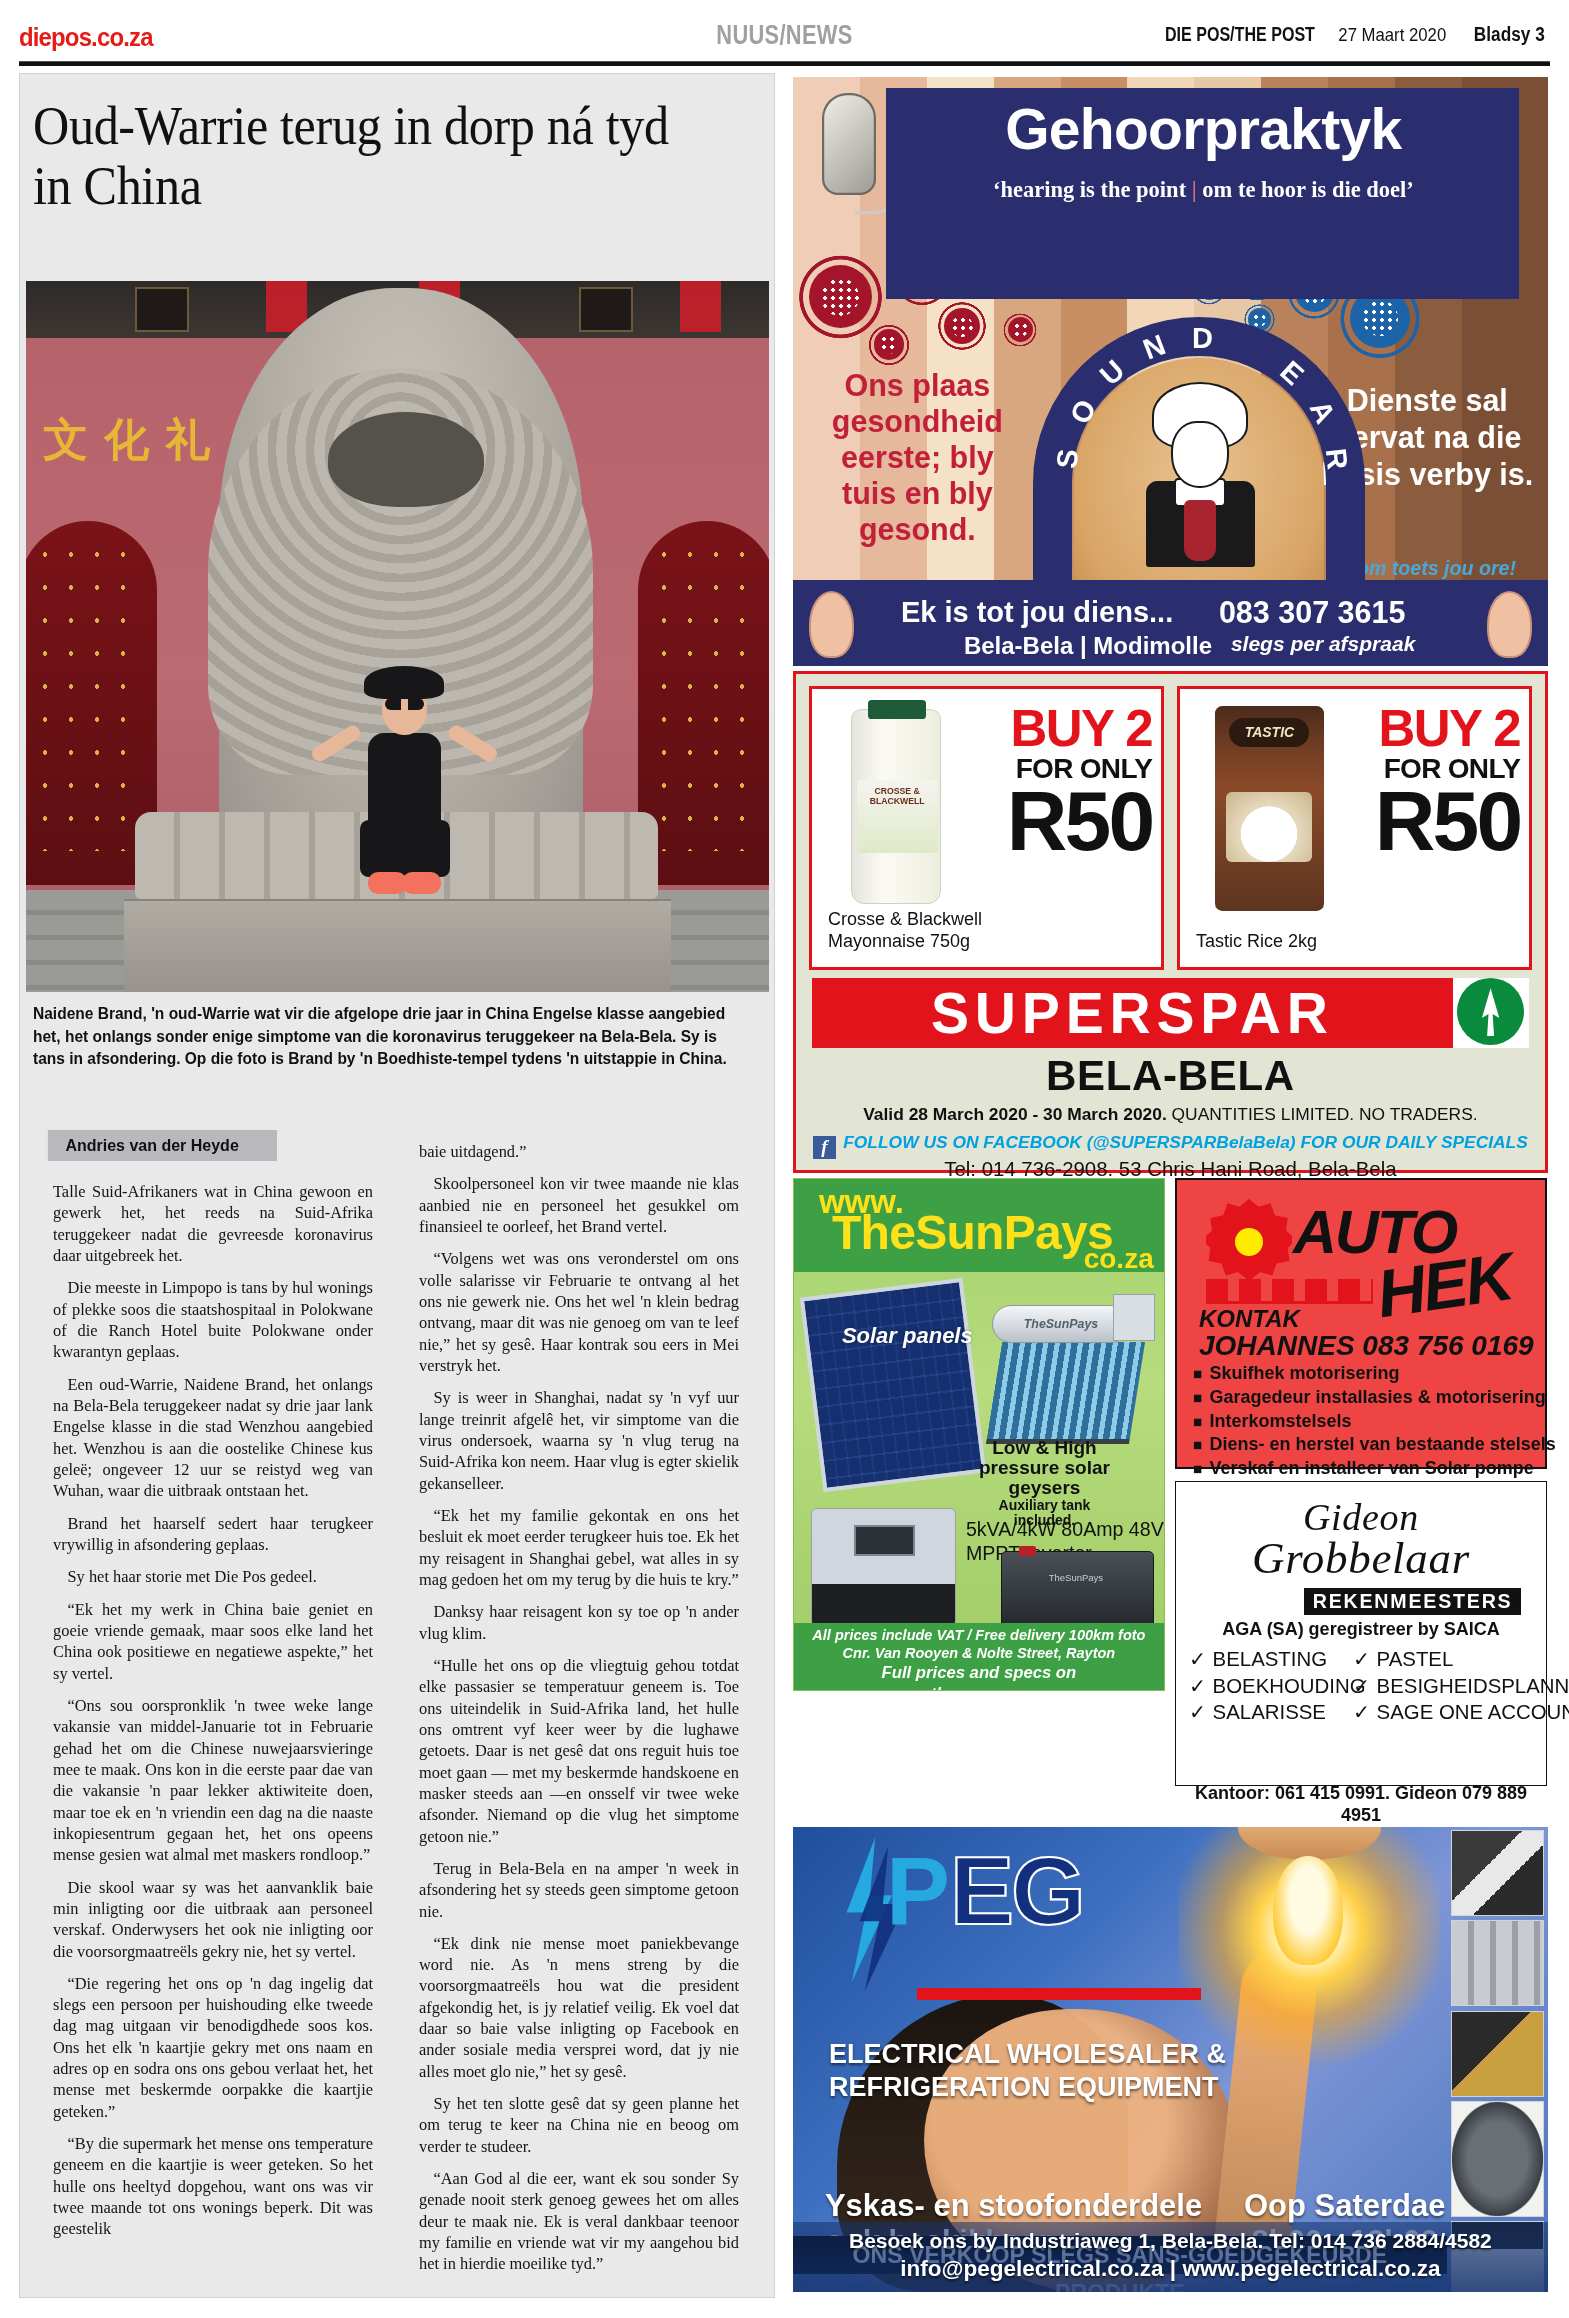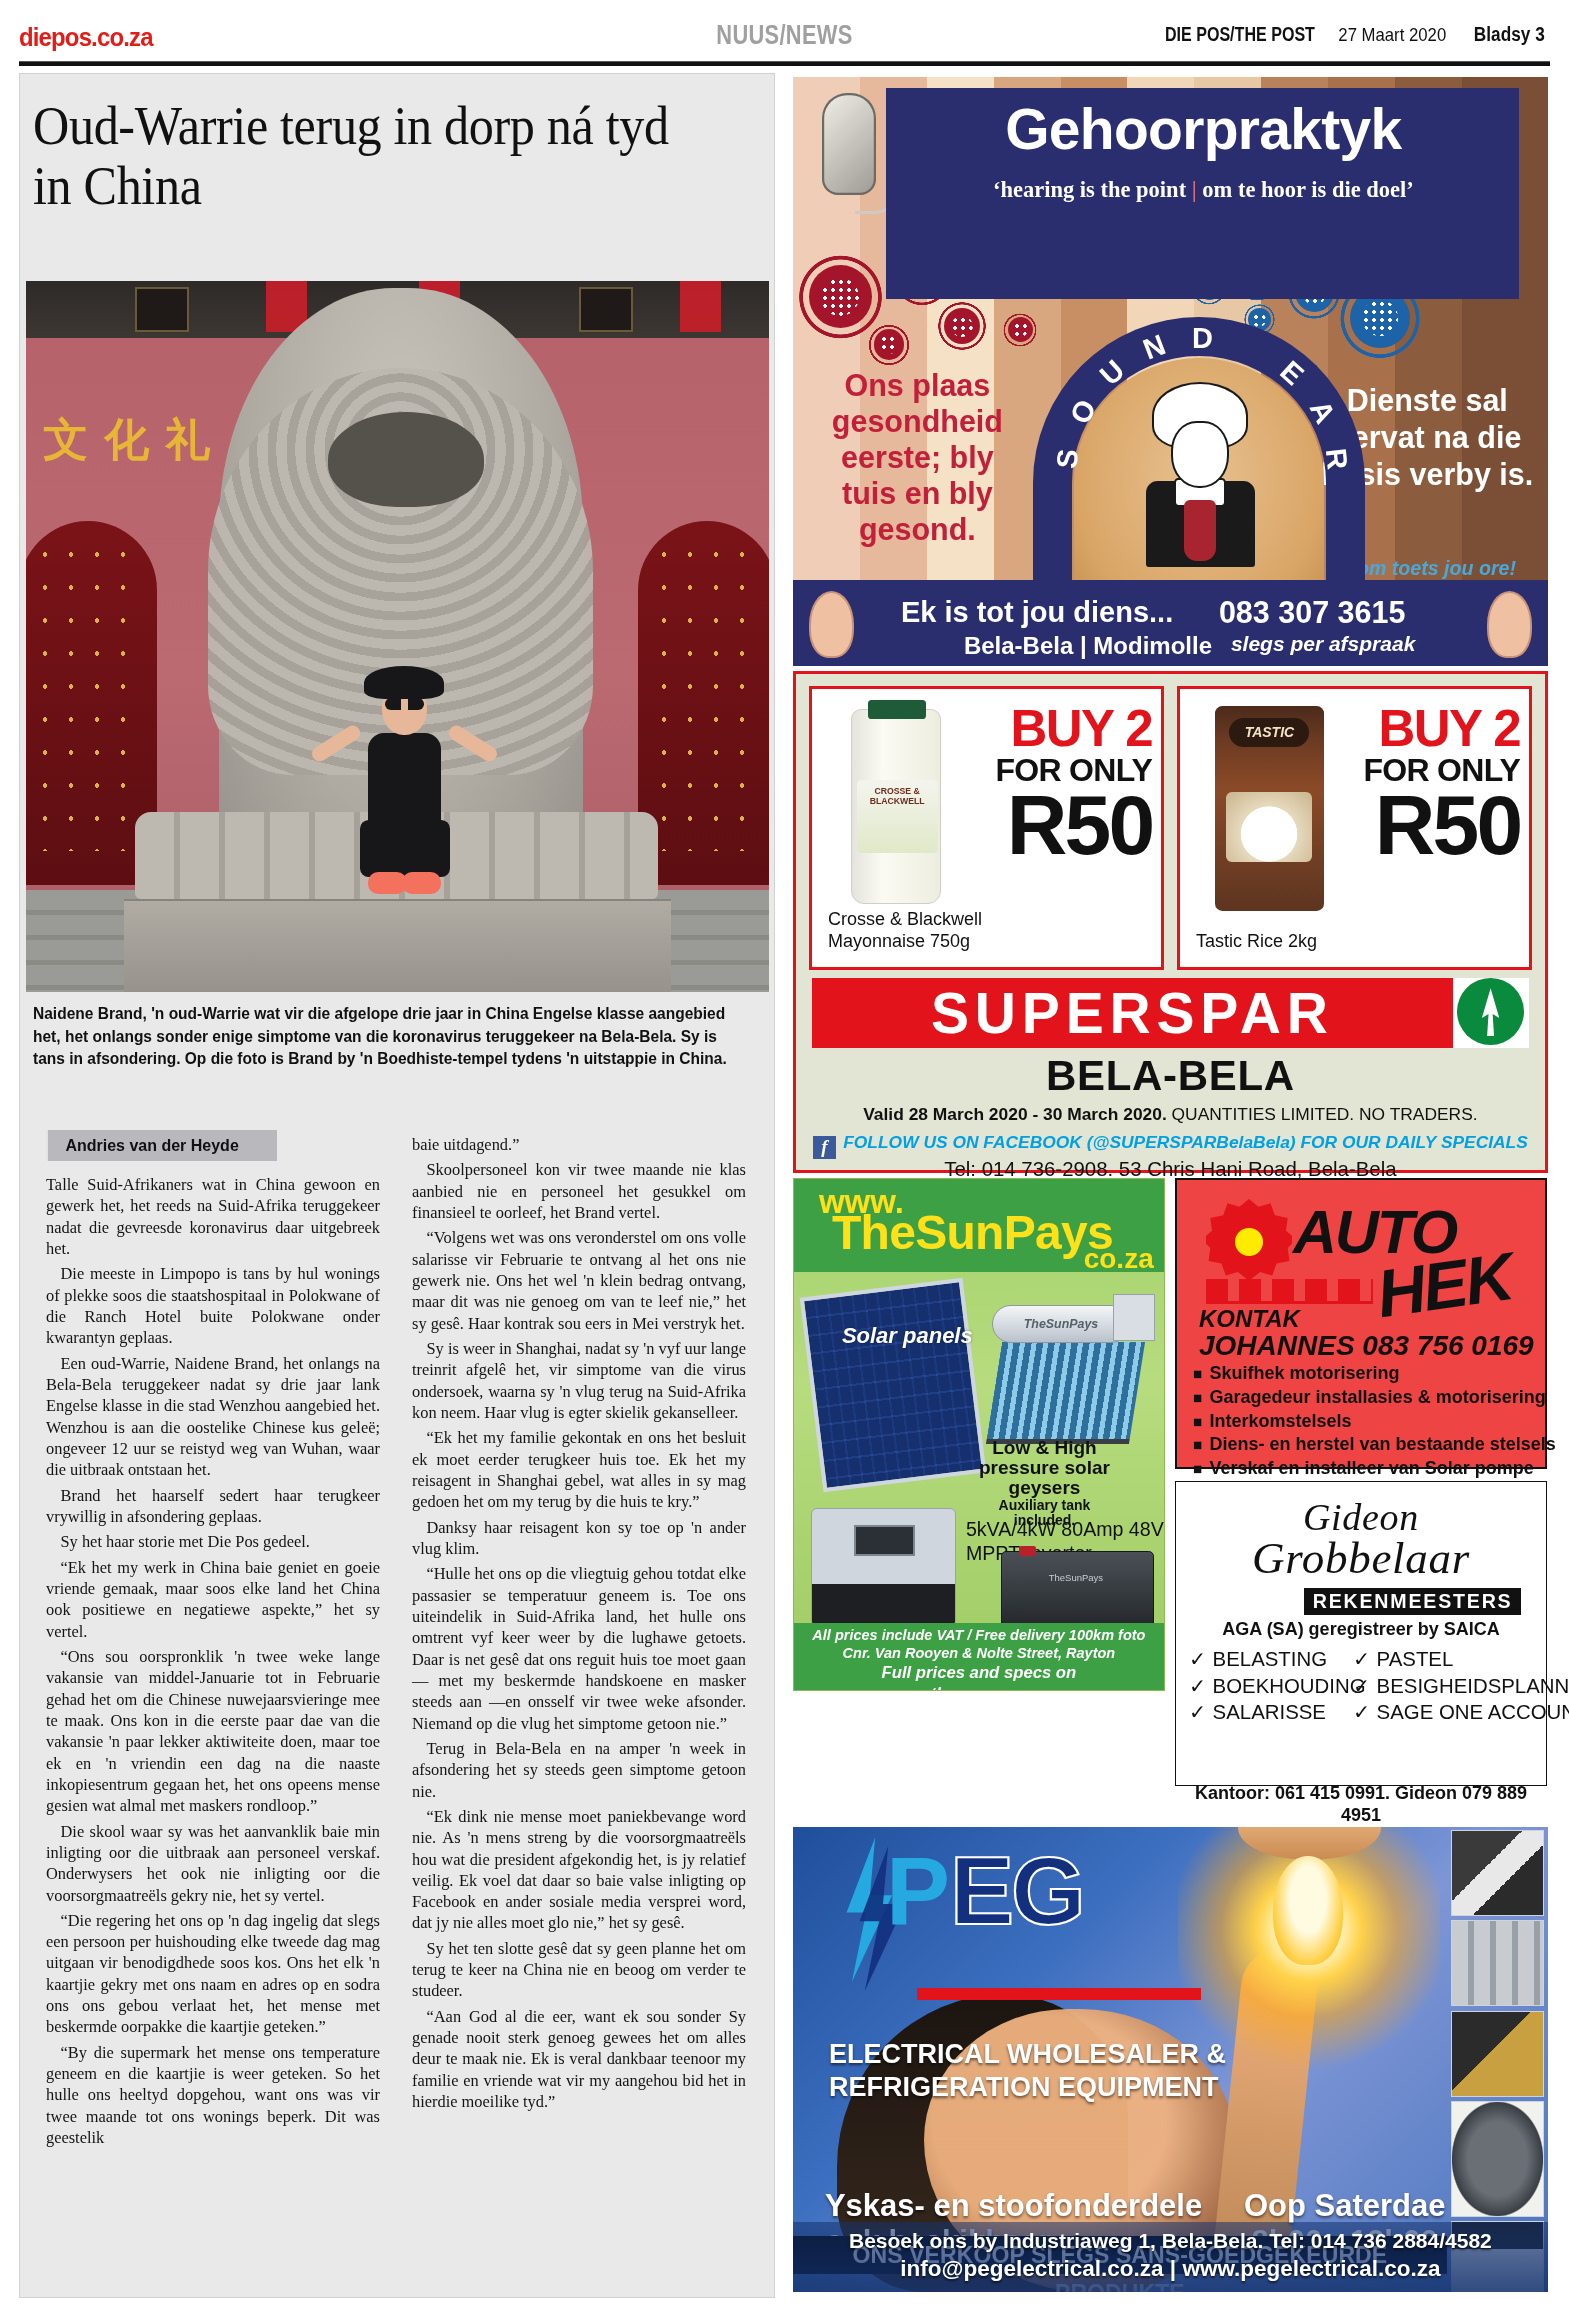--- a/index.html
+++ b/index.html
@@ -88,21 +88,21 @@
 
   .byline-box { position:absolute; left:26px; top:1056px; width:231px; height:30.5px;
                 background:#b9b9bd; border-left:2.9px solid #e3e3e3; }
   .byline-box span { display:block; padding:6.5px 0 0 17.4px; font-size:16px; font-weight:700; color:#111; }
 
   .col { position:absolute; top:1096px; width:342px;
          font-family:"Liberation Serif", serif; font-size:16.4px; line-height:1.30;
          color:#141414; text-align:justify; text-justify:inter-word; hyphens:auto; }
   .col.left { left:22px; }
   .col.right { left:388px; top:1056px; }
-  .col p { margin:4px; text-indent:14.5px; }
+  .col p { margin:11px; text-indent:14.5px; }
   .col p.first { text-indent:0; }
 
   
   .ads { position:absolute; left:790px; top:73px; width:761px; height:2225px; }
 
   
   .ad-hear { position:absolute; left:2.9px; top:4.4px; width:755px; height:589px; overflow:hidden;
              background:repeating-linear-gradient(90deg,
                #f0cdb7 0 67px,#e6b89c 67px 134px,#f5e2c6 134px 201px,#d9a77f 201px 268px,
                #c78f63 268px 334px,#f1d7b8 334px 401px,#e8c7a4 401px 468px,#b9825a 468px 535px,
@@ -182,21 +182,21 @@
           background:linear-gradient(180deg,#4b2a1b 0%,#6b3a22 16%,#8a4a28 40%,#5d3520 100%);
           border-radius:7.3px; }
   .rice-top { position:absolute; left:14.5px; top:11.6px; width:80px; height:29px;
               background:#2c1a10; border-radius:14.5px; color:#f2e5c4; font-size:14px; font-weight:700;
               text-align:center; line-height:29px; font-style:italic;}
   .rice-win { position:absolute; left:11.6px; top:86px; width:86px; height:70px;
               background:radial-gradient(ellipse at 50% 60%, #fff 0 46%, #e6d9bd 47%, #c9b48c 100%);
               border-radius:5.8px; }
   .deal-buy { position:absolute; right:8.7px; top:16px; width:56%; text-align:right; }
   .deal-buy .b2 { color:#e2131a; font-size:51px; font-weight:900; line-height:.96; letter-spacing:-1.5px; }
-  .deal-buy .fo { color:#111; font-size:32px; font-weight:900; line-height:1.05; letter-spacing:-0.7px; }
+  .deal-buy .fo { color:#111; font-size:28px; font-weight:900; line-height:1.05; letter-spacing:-0.7px; }
   .deal-buy .pr { color:#111; font-size:84px; font-weight:900; line-height:.92; letter-spacing:-2.9px; }
   .deal-name { position:absolute; left:16px; bottom:14.5px; width:60%;
                font-size:18px; color:#111; line-height:1.2; }
   .spar-logo { position:absolute; left:16px; top:304px; right:16px; height:70px;
                background:#fff; display:flex; align-items:center; }
   .spar-red { flex:1; height:70px; background:#e2131a; color:#fff; font-size:57px; font-weight:700;
               letter-spacing:5.8px; text-align:center; line-height:70px; }
   .spar-tree { width:76px; height:70px; position:relative; background:#fff; }
   .spar-tree i { position:absolute; left:4.4px; top:0; width:67px; height:67px; border-radius:50%;
                  background:#0a8a3c; }

